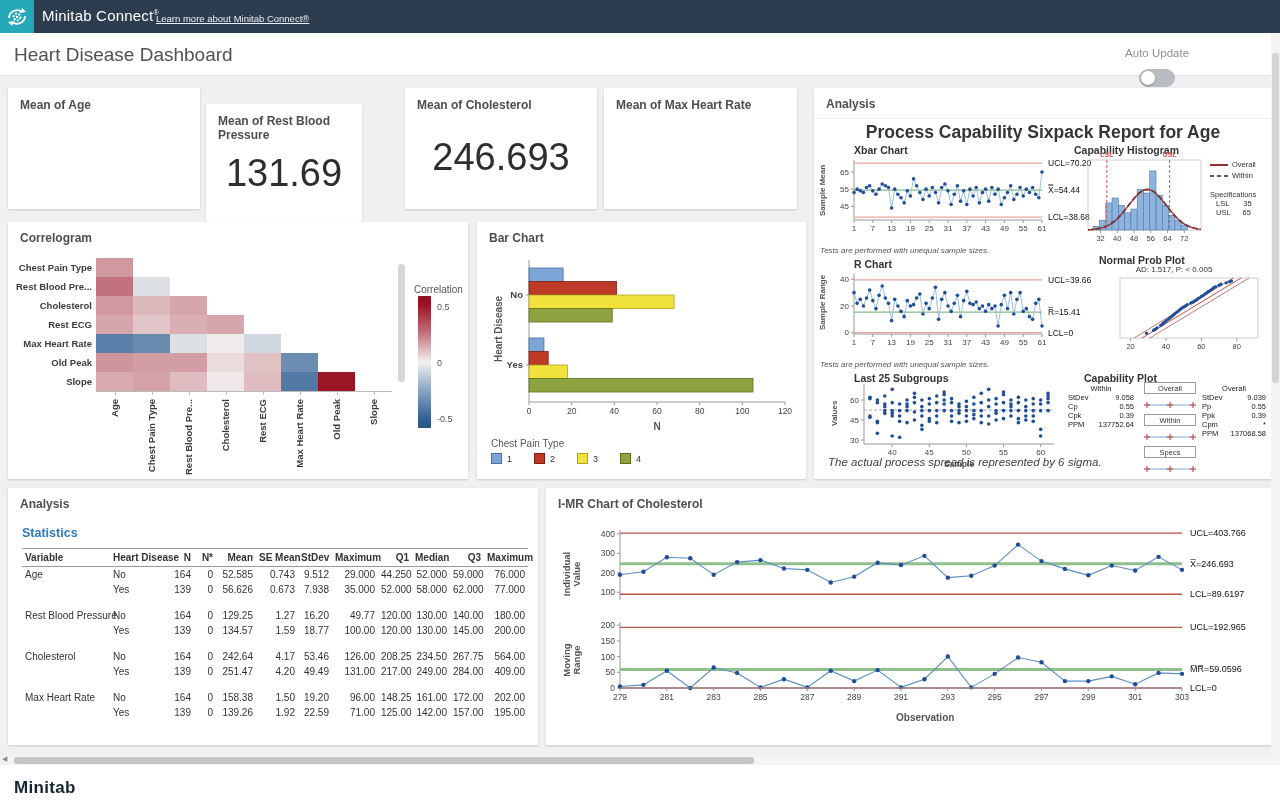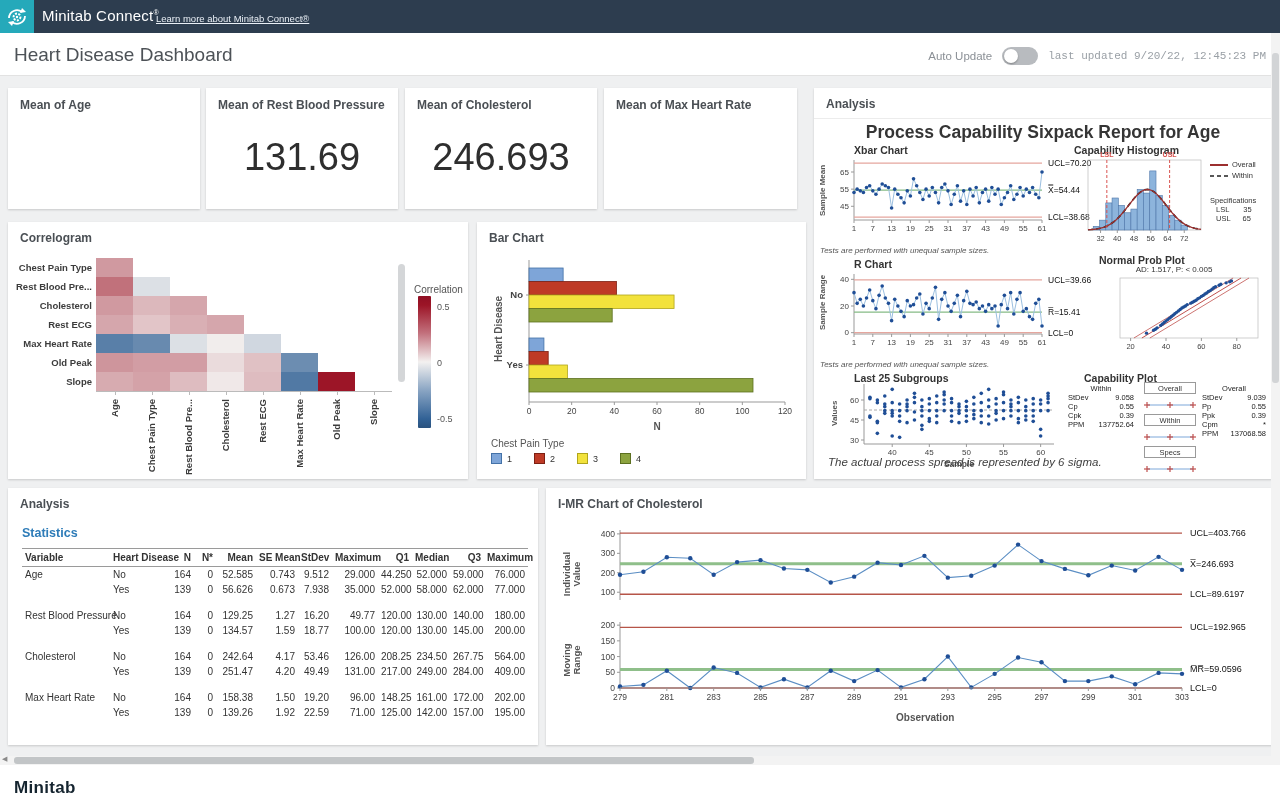--- a/index.html
+++ b/index.html
@@ -6,21 +6,21 @@
   html,body { width:1280px; height:802px; overflow:hidden; background:#eff0f1;
     font-family:"Liberation Sans","DejaVu Sans",sans-serif; }
   .topbar { position:absolute; left:0; top:0; width:1280px; height:33px; background:#2d3d4f; }
   .logo-sq { position:absolute; left:0; top:0; width:34px; height:33px; background:#25a9ba;
     display:flex; align-items:center; justify-content:center; }
   .brand { position:absolute; left:42px; top:7px; color:#fff; font-size:15px; letter-spacing:.2px; }
   .brand .reg { font-size:7px; vertical-align:super; }
   .learn { position:absolute; left:156px; top:13px; color:#e9eff6; font-size:9.5px; text-decoration:underline; }
   .header { position:absolute; left:0; top:33px; width:1280px; height:43px; background:#fff; border-bottom:1px solid #e2e2e2; }
   .page-title { position:absolute; left:14px; top:11px; font-size:19px; color:#4d5257; font-weight:400; }
-  .hdr-right { position:absolute; right:14px; top:14px; display:flex; align-items:center; gap:10px; }
+  .hdr-right { position:absolute; right:14px; top:14px; display:flex; align-items:center; gap:10px;flex-direction:column; }
   .au-label { font-size:11.5px; color:#8b9096; }
   .toggle { width:36px; height:18px; border-radius:9px; background:#b8bbbf; position:relative; cursor:pointer; }
   .knob { position:absolute; left:2px; top:2px; width:14px; height:14px; border-radius:50%; background:#fff; box-shadow:0 1px 2px rgba(0,0,0,.3); }
   .lu { font-size:11px; color:#9aa0a6;font-family:Liberation Mono, monospace; }
   .card { position:absolute; background:#fff; box-shadow:0 1px 2px rgba(0,0,0,.16); }
   .card-title { position:absolute; left:12px; top:9px; font-size:12px; font-weight:700; color:#4a4f54; }
   .kpi-title { position:absolute; left:12px; top:10px; font-size:12px; font-weight:700; color:#4a4f54; }
   .kpi-value { position:absolute; left:0; top:48px; width:100%; text-align:center; font-size:38px; font-weight:300; color:#2e2e2e; }
   .hdr-divider { position:absolute; left:0; top:30px; width:100%; border-top:1px solid #ececec; }
   .vlabel { position:absolute; transform:rotate(-90deg); transform-origin:left top; white-space:nowrap; }
@@ -85,21 +85,21 @@
     <div class="toggle">
         <div class="knob"></div>
       </div>
     <span class="lu">last updated 9/20/22, 12:45:23 PM</span>
   </div>
 </div>
 
 <div class="card" style="left:8px;top:88px;width:192px;height:121px">
   <div class="kpi-title">Mean of Age</div>
 </div>
-<div class="card" style="left:206px;top:88px;width:192px;height:121px">
+<div class="card" style="left:206px;top:104px;width:156px;height:121px">
   <div class="kpi-title">Mean of Rest Blood Pressure</div>
   <div class="kpi-value">131.69</div>
 </div>
 <div class="card" style="left:405px;top:88px;width:192px;height:121px">
   <div class="kpi-title">Mean of Cholesterol</div>
   <div class="kpi-value">246.693</div>
 </div>
 <div class="card" style="left:604px;top:88px;width:193px;height:121px">
   <div class="kpi-title">Mean of Max Heart Rate</div>
 </div>
@@ -507,21 +507,21 @@
           <line x1="0" y1="3" x2="18" y2="3" stroke="#9c2f2f" stroke-width="2"></line>
         </svg>
       <span style="font-size:7.5px;color:#333">Overall</span>
     </div>
     <div style="display:flex;align-items:center;gap:4px;margin-top:2px">
       <svg width="18" height="6">
           <line x1="0" y1="3" x2="18" y2="3" stroke="#222" stroke-width="1.6" stroke-dasharray="4 3"></line>
         </svg>
       <span style="font-size:7.5px;color:#333">Within</span>
     </div>
-    <div style="font-size:7.5px;color:#333;margin-top:16px">Specifications</div>
+    <div style="font-size:7.5px;color:#333;margin-top:10px">Specifications</div>
     <div style="font-size:7.5px;color:#333;display:flex;gap:14px;margin-left:6px">
         <span>LSL</span>
         <span>35</span>
       </div>
     <div style="font-size:7.5px;color:#333;display:flex;gap:12px;margin-left:6px">
         <span>USL</span>
         <span>65</span>
       </div>
   </div>
   <div class="stitle" style="left:285px;top:166px;width:150px">Normal Prob Plot</div>

